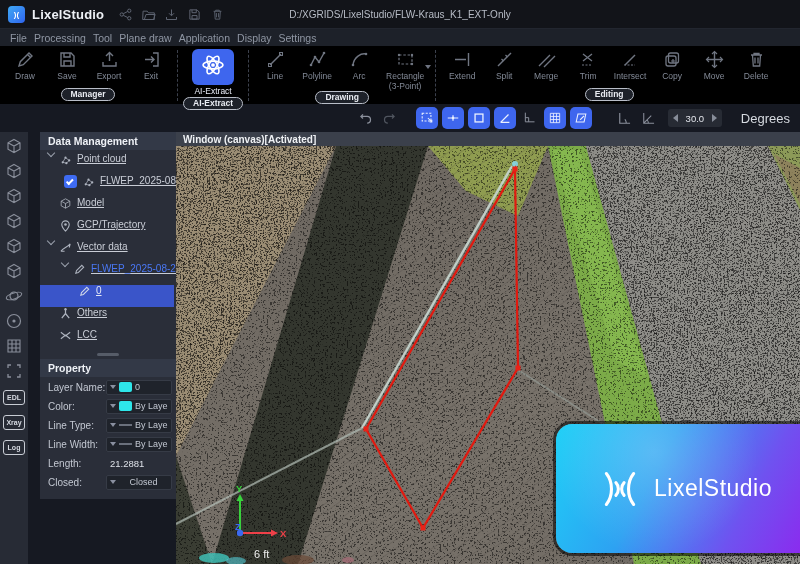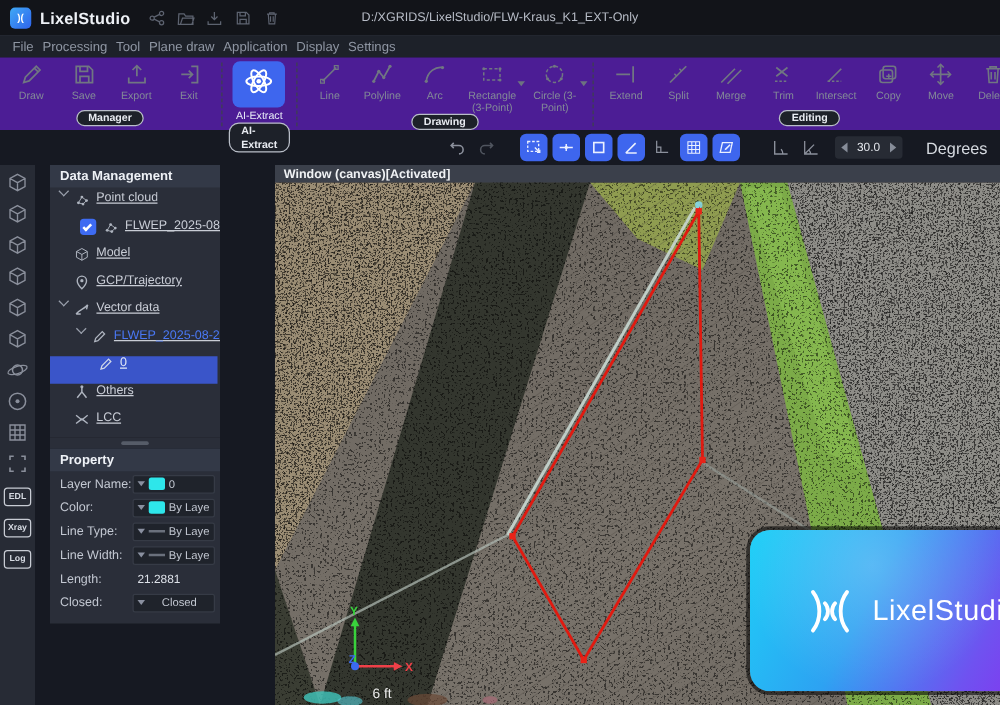--- a/index.html
+++ b/index.html
@@ -15,21 +15,21 @@
   .tb-ico { width:15px; height:15px; margin:0 4px; color:#5d6370; }
   .tb-ico svg { width:100%; height:100%; }
   .doc-path { position:absolute; left:0; right:0; text-align:center; font-size:10px; color:#b7bcc6; pointer-events:none; }
 
   
   .menubar { height:18px; background:#1d2129; display:flex; align-items:center; gap:7px; padding:0 10px;
     border-top:1px solid #22262f; }
   .menu-item { font-size:10.5px; color:#8f96a3; cursor:default; }
 
   
-  .toolbar { height:58px; background:#4c1d95; display:flex; align-items:stretch; padding:1px 4px 0 4px; }
+  .toolbar { height:58px; background:#000000; display:flex; align-items:stretch; padding:1px 4px 0 4px; }
   .tb-group { position:relative; display:flex; flex-direction:column; align-items:center; }
   .tb-items { display:flex; align-items:flex-start; flex:1; }
   .tb-item { position:relative; width:42px; display:flex; flex-direction:column; align-items:center; padding-top:2px; }
   .tb-item .ic { width:21px; height:21px; color:#707682; }
   .tb-item .ic svg { width:100%; height:100%; }
   .tb-item .lbl { font-size:8.5px; color:#838a97; text-align:center; line-height:9.5px; margin-top:2px; }
   .tb-item.wide { width:50px; }
   .tb-item .caret-r { position:absolute; right:-1px; top:18px; width:0; height:0;
     border-left:3.5px solid transparent; border-right:3.5px solid transparent; border-top:4px solid #6d7380; }
   .tb-item.active .icwrap { background:#3e66ee; border-radius:6px; padding:3px 8px; }
@@ -97,21 +97,21 @@
   .pcaret { width:0; height:0; border-left:3.5px solid transparent; border-right:3.5px solid transparent;
     border-top:4px solid #8a90a0; flex:0 0 auto; }
   .pswatch { width:13px; height:10px; border-radius:2px; background:#2ee6ea; flex:0 0 auto; }
   .pline { width:13px; height:2px; background:#6a707c; flex:0 0 auto; }
   .pval { font-size:9px; color:#c3c8d2; white-space:nowrap; overflow:hidden; }
   .pval.center { flex:1; text-align:center; }
   .pplain { margin-left:auto; width:66px; font-size:9.5px; color:#dde1e8; padding-left:4px; }
   .leftcol-rest { flex:1; background:#161922; }
 
   
-  .canvas { position:relative; flex:1; overflow:hidden; background:#20232b;margin-left:44px; }
+  .canvas { position:relative; flex:1; overflow:hidden; background:#20232b; }
   .canvas-titlebar { height:14px; background:#3b404b; color:#f0f2f5; font-size:10px; font-weight:bold;
     display:flex; align-items:center; padding:0 7px; }
   .scene { display:block; }
 
   .watermark { position:absolute; left:380px; top:292px; width:258px; height:129px; border-radius:16px;
     background:radial-gradient(circle at 38% 22%, rgba(255,255,255,.22), rgba(255,255,255,0) 55%),
       linear-gradient(118deg,#1ed0f7 0%,#2da2f2 38%,#6f52f0 72%,#8f25ee 100%);
     box-shadow:0 0 0 3px rgba(0,0,0,.55);
     display:flex; align-items:center; justify-content:center; gap:12px; }
   .wm-mark { width:44px; height:40px; color:#fff; }
@@ -387,27 +387,20 @@
           <span class="ic"><svg viewBox="0 0 21 21">
                 <use href="#sym-arc"></use>
               </svg></span>
           <span class="lbl">Arc</span>
         </div>
         <div class="tb-item wide">
           <span class="ic"><svg viewBox="0 0 21 21">
                 <use href="#sym-rect3"></use>
               </svg></span>
           <span class="lbl">Rectangle (3-Point)</span>
-          <span class="caret-r"></span>
-        </div>
-        <div class="tb-item wide">
-          <span class="ic"><svg viewBox="0 0 21 21">
-                <use href="#sym-circle3"></use>
-              </svg></span>
-          <span class="lbl">Circle (3-Point)</span>
           <span class="caret-r"></span>
         </div>
       </div>
       <span class="tb-pill">Drawing</span>
     </div>
     <span class="tb-sep"></span>
     <div class="tb-group">
       <div class="tb-items">
         <div class="tb-item">
           <span class="ic"><svg viewBox="0 0 21 21">

